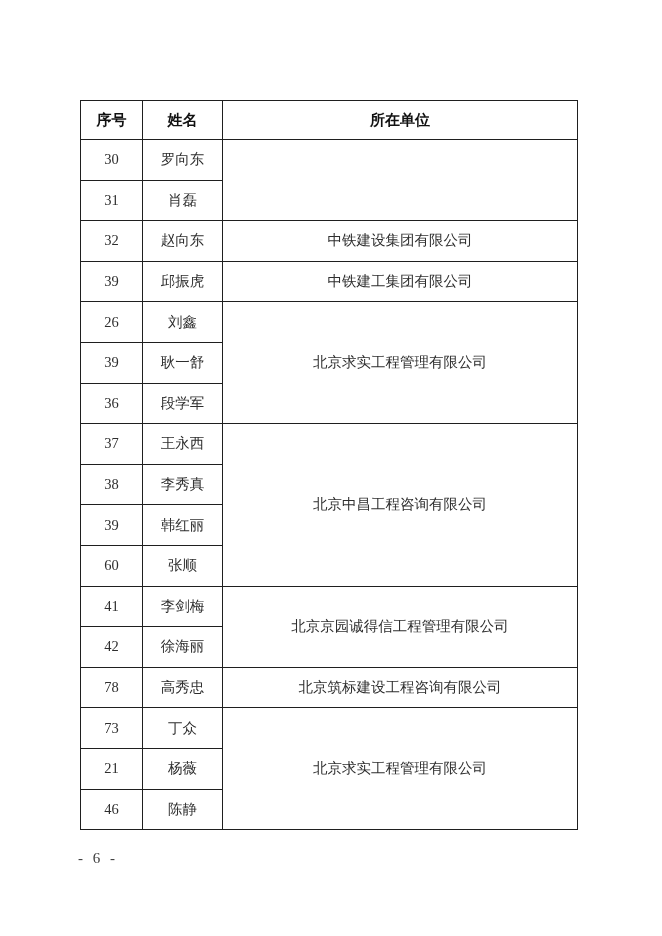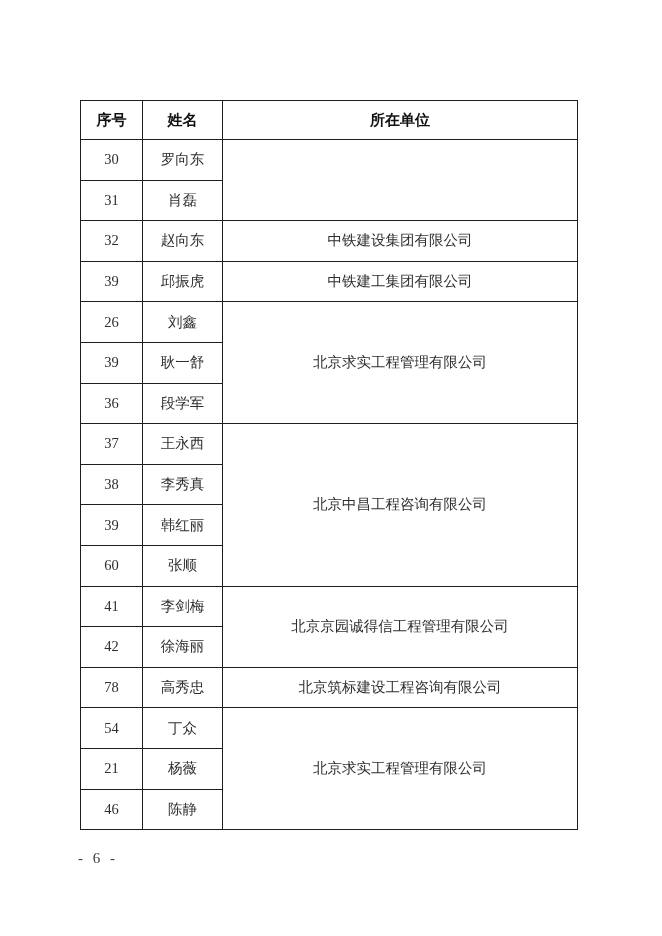--- a/index.html
+++ b/index.html
@@ -133,21 +133,21 @@
         <tr data-name="table-row">
           <td data-name="cell-serial-number">42</td>
           <td data-name="cell-name">徐海丽</td>
         </tr>
         <tr data-name="table-row">
           <td data-name="cell-serial-number">78</td>
           <td data-name="cell-name">高秀忠</td>
           <td data-name="cell-unit" rowspan="1">北京筑标建设工程咨询有限公司</td>
         </tr>
         <tr data-name="table-row">
-          <td data-name="cell-serial-number">54</td>
+          <td data-name="cell-serial-number">73</td>
           <td data-name="cell-name">丁众</td>
           <td data-name="cell-unit" rowspan="3">北京求实工程管理有限公司</td>
         </tr>
         <tr data-name="table-row">
           <td data-name="cell-serial-number">21</td>
           <td data-name="cell-name">杨薇</td>
         </tr>
         <tr data-name="table-row">
           <td data-name="cell-serial-number">46</td>
           <td data-name="cell-name">陈静</td>

